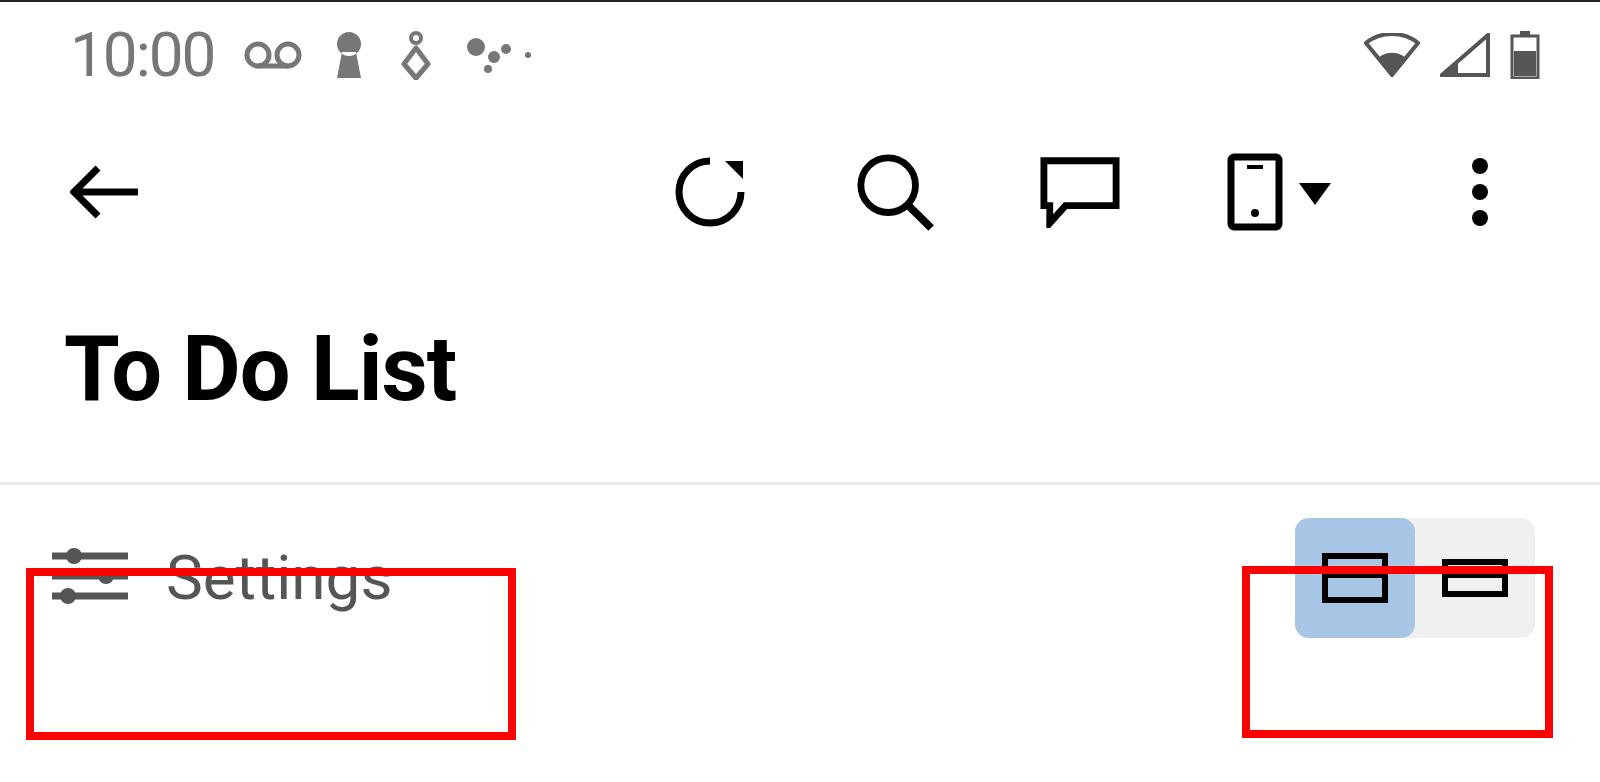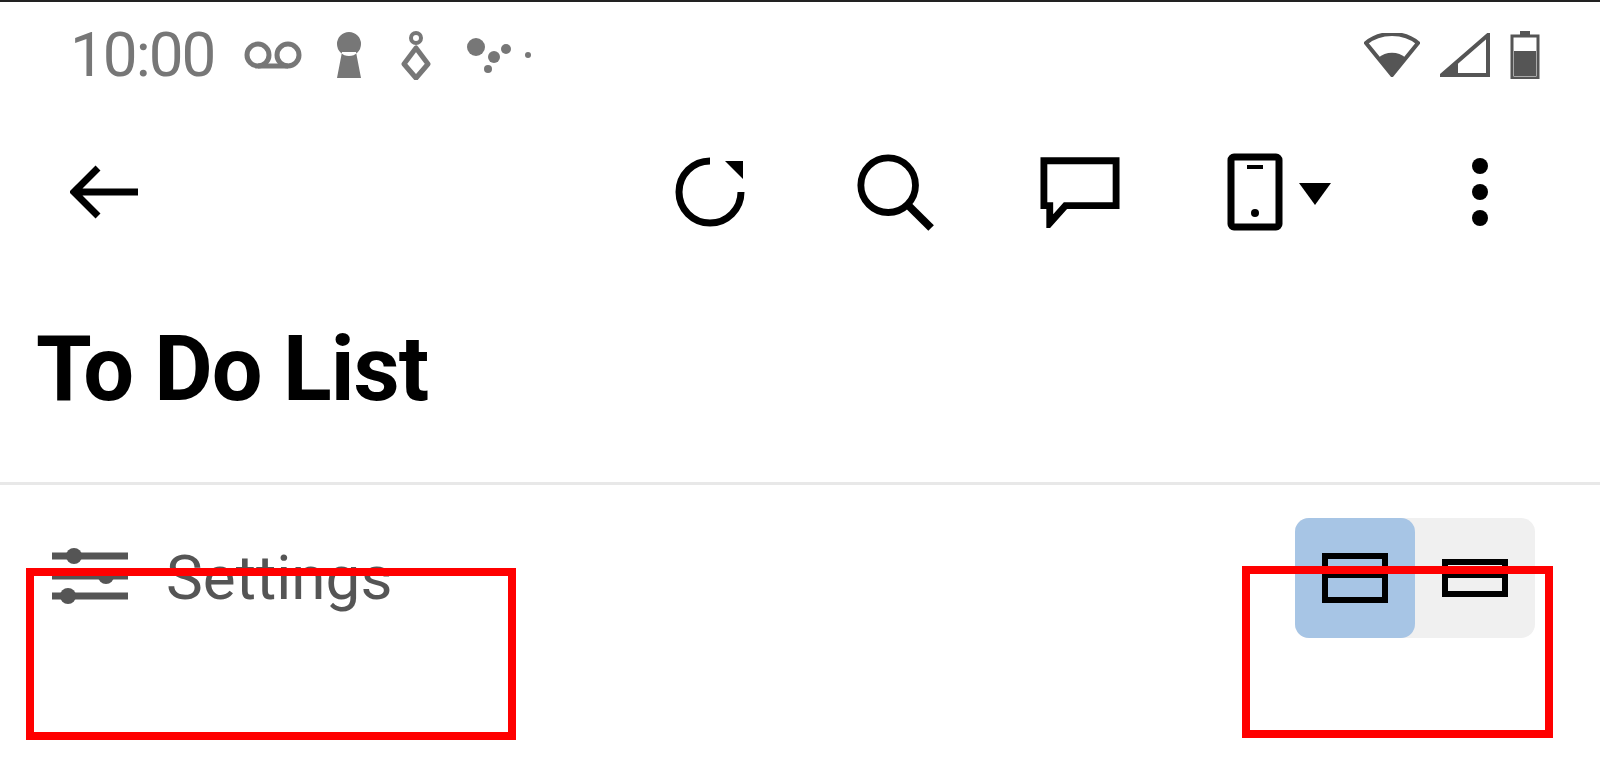--- a/index.html
+++ b/index.html
@@ -67,21 +67,21 @@
       padding-right: 10px;
     }
     .tb-icon {
       width: 80px;
       height: 80px;
       display: flex;
       align-items: center;
       justify-content: center;
     }
     .page-title {
-      padding: 40px 0 60px 36px;
+      padding: 40px 0 60px 64px;
       font-size: 90px;
       font-weight: 700;
       color: #000;
       letter-spacing: -1px;
     }
     .divider {
       height: 3px;
       background: #e8e8e8;
       width: 100%;
     }

